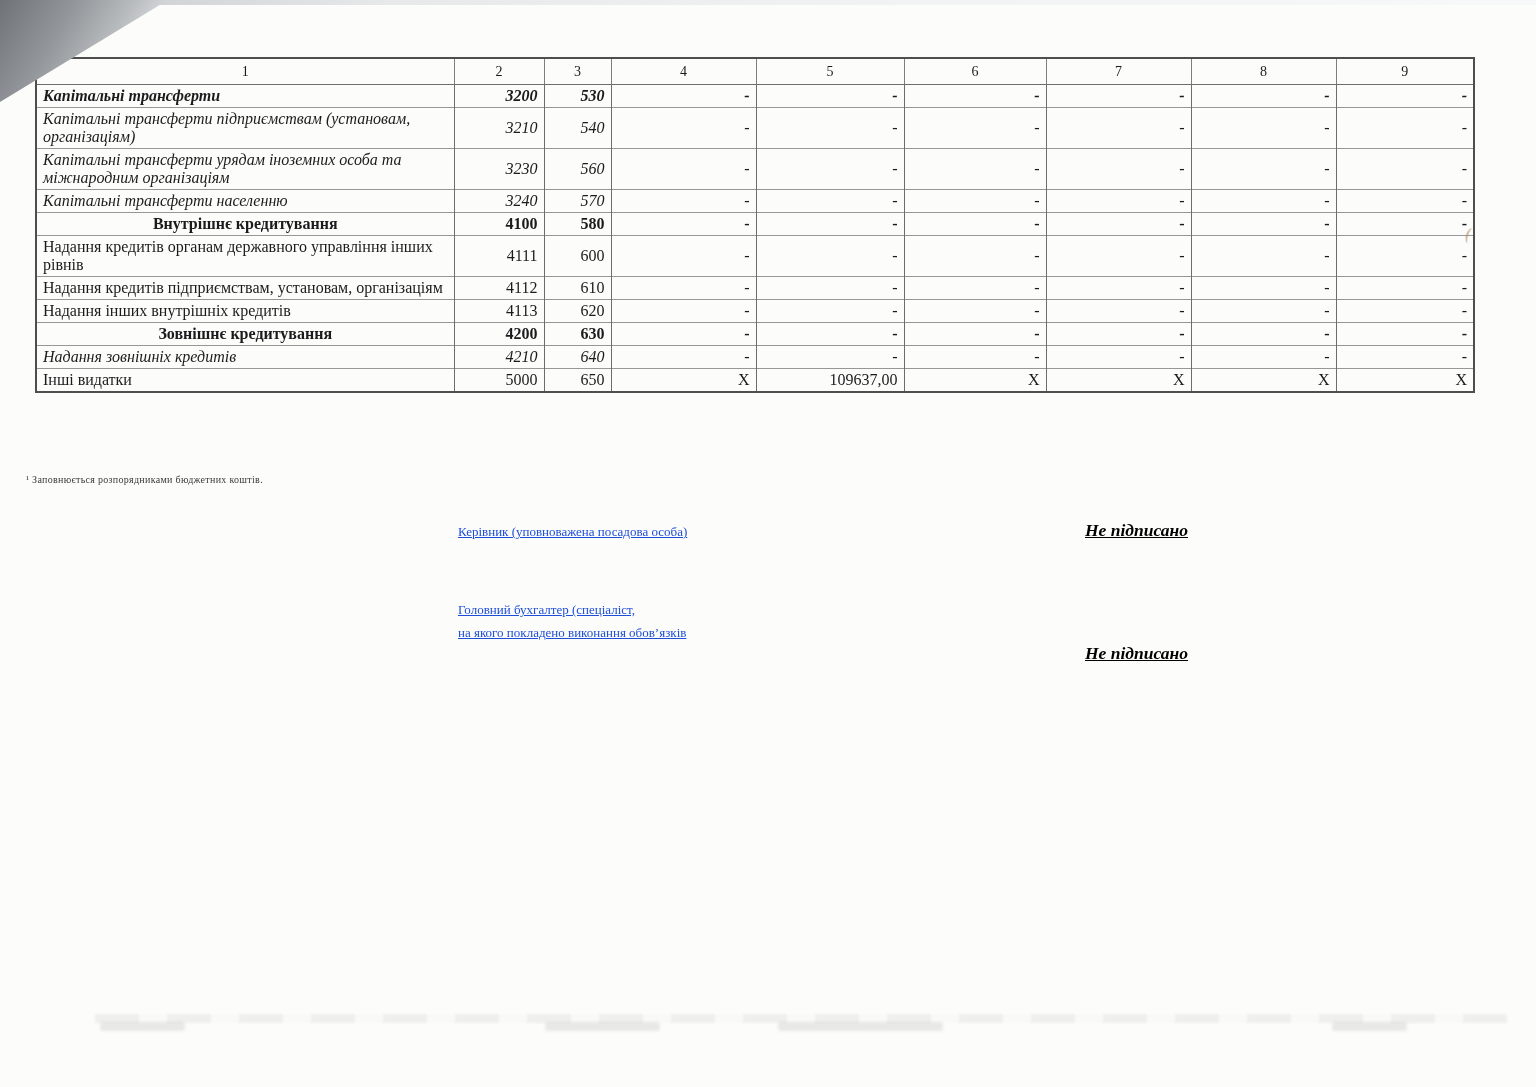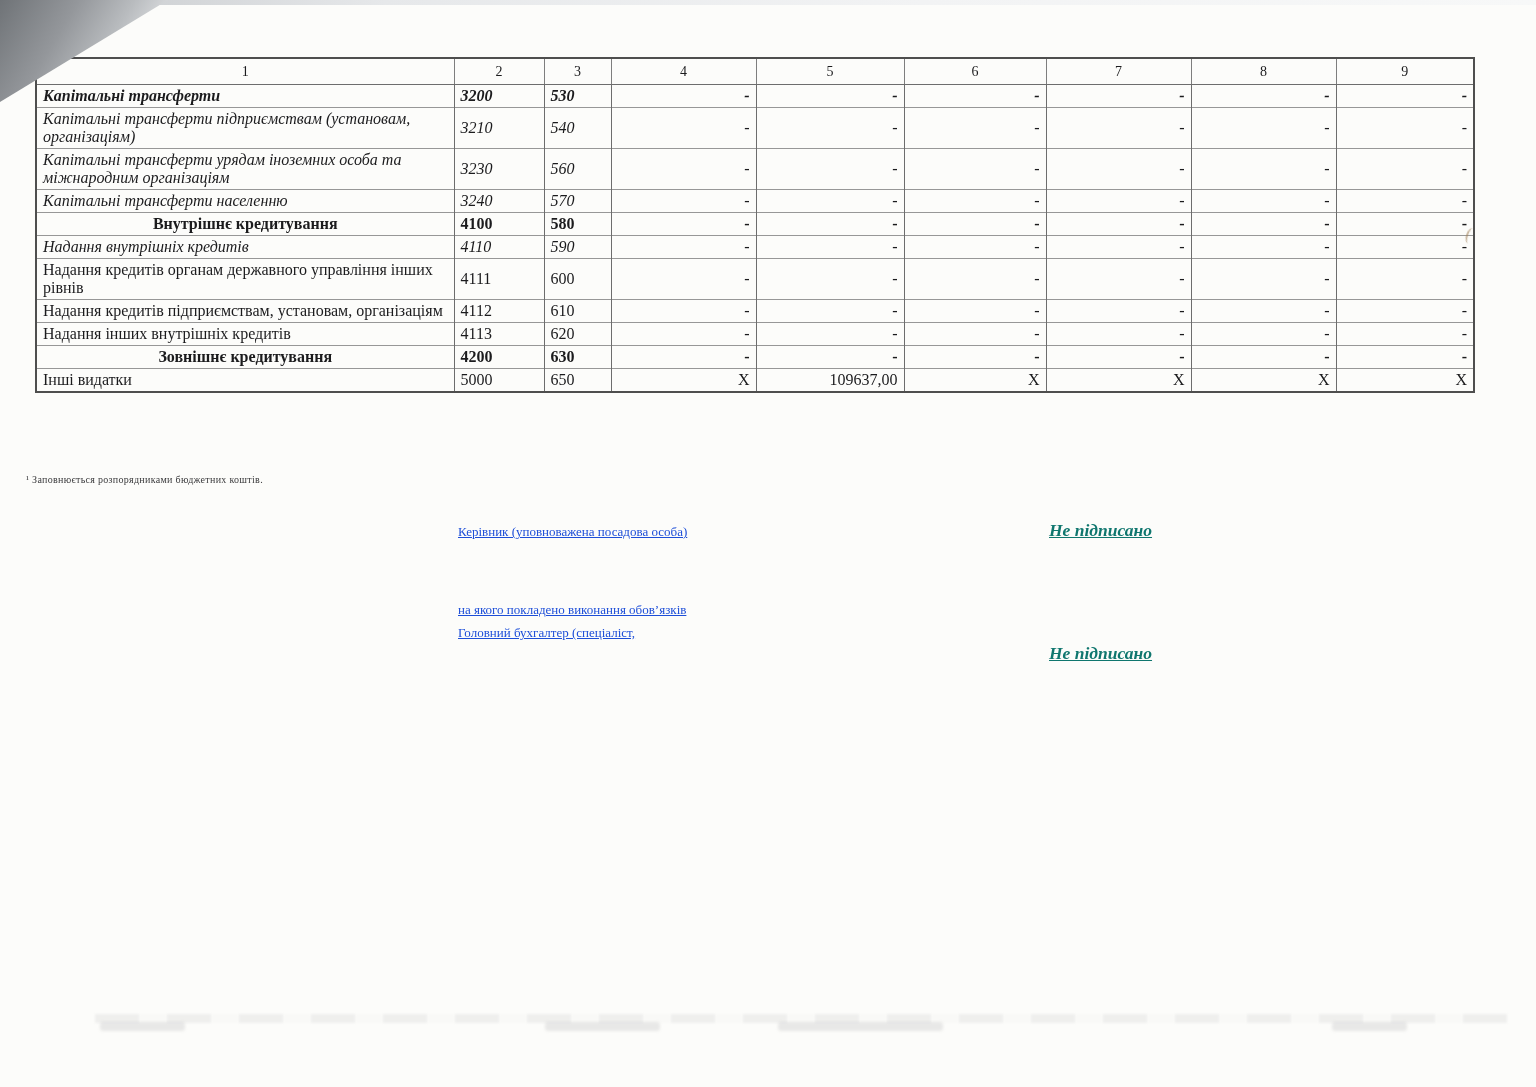--- a/index.html
+++ b/index.html
@@ -40,21 +40,21 @@
   table.budget td{
     border-left:1.5px solid #6d6d6d;
     border-top:1px solid #979797;
     vertical-align:middle;
     padding:2px 6px;
     line-height:18px;
   }
   table.budget tr{height:22px;}
   tr.first-data{height:25px;padding-left:36px;}
   td.c-name{text-align:left;padding:3px 8px 3px 6px;}
-  td.c-code{text-align:left;}
+  td.c-code{text-align:right;}
   td.c-val{text-align:right;padding-right:9px;}
   tr.row-bold-italic td{font-weight:bold;font-style:italic;}
   tr.row-italic td{font-style:italic;}
   tr.row-bold-center td{font-weight:bold;}
   tr.row-bold-center td.c-name{text-align:center;}
   tr.row-regular td{font-weight:normal;font-style:normal;}
 
   
   .artifact-mark{
     position:absolute;left:1466px;top:228px;width:7px;height:16px;z-index:3;
@@ -70,23 +70,24 @@
     font-size:10px;color:#3a3a3c;letter-spacing:.3px;
   }
 
   
   .sig-title{
     position:absolute;z-index:2;
     font-size:13px;color:#1d4ed8;line-height:23px;text-decoration:underline;
   }
   .sig-status{
     position:absolute;z-index:2;
-    font-size:17.5px;color:#0f766e;
+    font-size:17.5px;color:#000000;
     font-style:italic;font-weight:600;
     text-decoration:underline;
+    margin-left:36px;
   }
   .sig1-title{left:458px;top:520px;}
   .sig1-status{left:1049px;top:520px;}
   .sig2-title{left:458px;top:598px;}
   .sig2-status{left:1049px;top:643px;}
 
   
   .bleed-line{
     position:absolute;top:1014px;left:95px;width:1412px;height:9px;z-index:1;
     background:repeating-linear-gradient(90deg,
@@ -186,31 +187,20 @@
           <td class="c-name">Внутрішнє кредитування</td>
           <td class="c-code">4100</td>
           <td class="c-code">580</td>
           <td class="c-val">-</td>
           <td class="c-val">-</td>
           <td class="c-val">-</td>
           <td class="c-val">-</td>
           <td class="c-val">-</td>
           <td class="c-val">-</td>
         </tr>
-        <tr class="row-italic">
-          <td class="c-name">Надання внутрішніх кредитів</td>
-          <td class="c-code">4110</td>
-          <td class="c-code">590</td>
-          <td class="c-val">-</td>
-          <td class="c-val">-</td>
-          <td class="c-val">-</td>
-          <td class="c-val">-</td>
-          <td class="c-val">-</td>
-          <td class="c-val">-</td>
-        </tr>
         <tr class="row-regular">
           <td class="c-name">Надання кредитів органам державного управління інших рівнів</td>
           <td class="c-code">4111</td>
           <td class="c-code">600</td>
           <td class="c-val">-</td>
           <td class="c-val">-</td>
           <td class="c-val">-</td>
           <td class="c-val">-</td>
           <td class="c-val">-</td>
           <td class="c-val">-</td>
@@ -241,20 +231,31 @@
           <td class="c-name">Зовнішнє кредитування</td>
           <td class="c-code">4200</td>
           <td class="c-code">630</td>
           <td class="c-val">-</td>
           <td class="c-val">-</td>
           <td class="c-val">-</td>
           <td class="c-val">-</td>
           <td class="c-val">-</td>
           <td class="c-val">-</td>
         </tr>
+        <tr class="row-italic">
+          <td class="c-name">Надання зовнішніх кредитів</td>
+          <td class="c-code">4210</td>
+          <td class="c-code">640</td>
+          <td class="c-val">-</td>
+          <td class="c-val">-</td>
+          <td class="c-val">-</td>
+          <td class="c-val">-</td>
+          <td class="c-val">-</td>
+          <td class="c-val">-</td>
+        </tr>
         <tr class="row-regular">
           <td class="c-name">Інші видатки</td>
           <td class="c-code">5000</td>
           <td class="c-code">650</td>
           <td class="c-val">X</td>
           <td class="c-val">109637,00</td>
           <td class="c-val">X</td>
           <td class="c-val">X</td>
           <td class="c-val">X</td>
           <td class="c-val">X</td>
@@ -263,22 +264,22 @@
   </table>
 
   <div class="artifact-mark"></div>
 
   <div class="footnote">¹ Заповнюється розпорядниками бюджетних коштів.</div>
 
   <div class="sig-title sig1-title">Керівник (уповноважена посадова особа)</div>
   <div class="sig-status sig1-status">Не підписано</div>
 
   <div class="sig-title sig2-title">
+    <div>Головний бухгалтер (спеціаліст,</div>
     <div>на якого покладено виконання обов’язків</div>
-    <div>Головний бухгалтер (спеціаліст,</div>
   </div>
   <div class="sig-status sig2-status">Не підписано</div>
 
   <div class="bleed-line"></div>
   <div class="bleed-blob bb1"></div>
   <div class="bleed-blob bb2"></div>
   <div class="bleed-blob bb3"></div>
   <div class="bleed-blob bb4"></div>
 </div>
 

